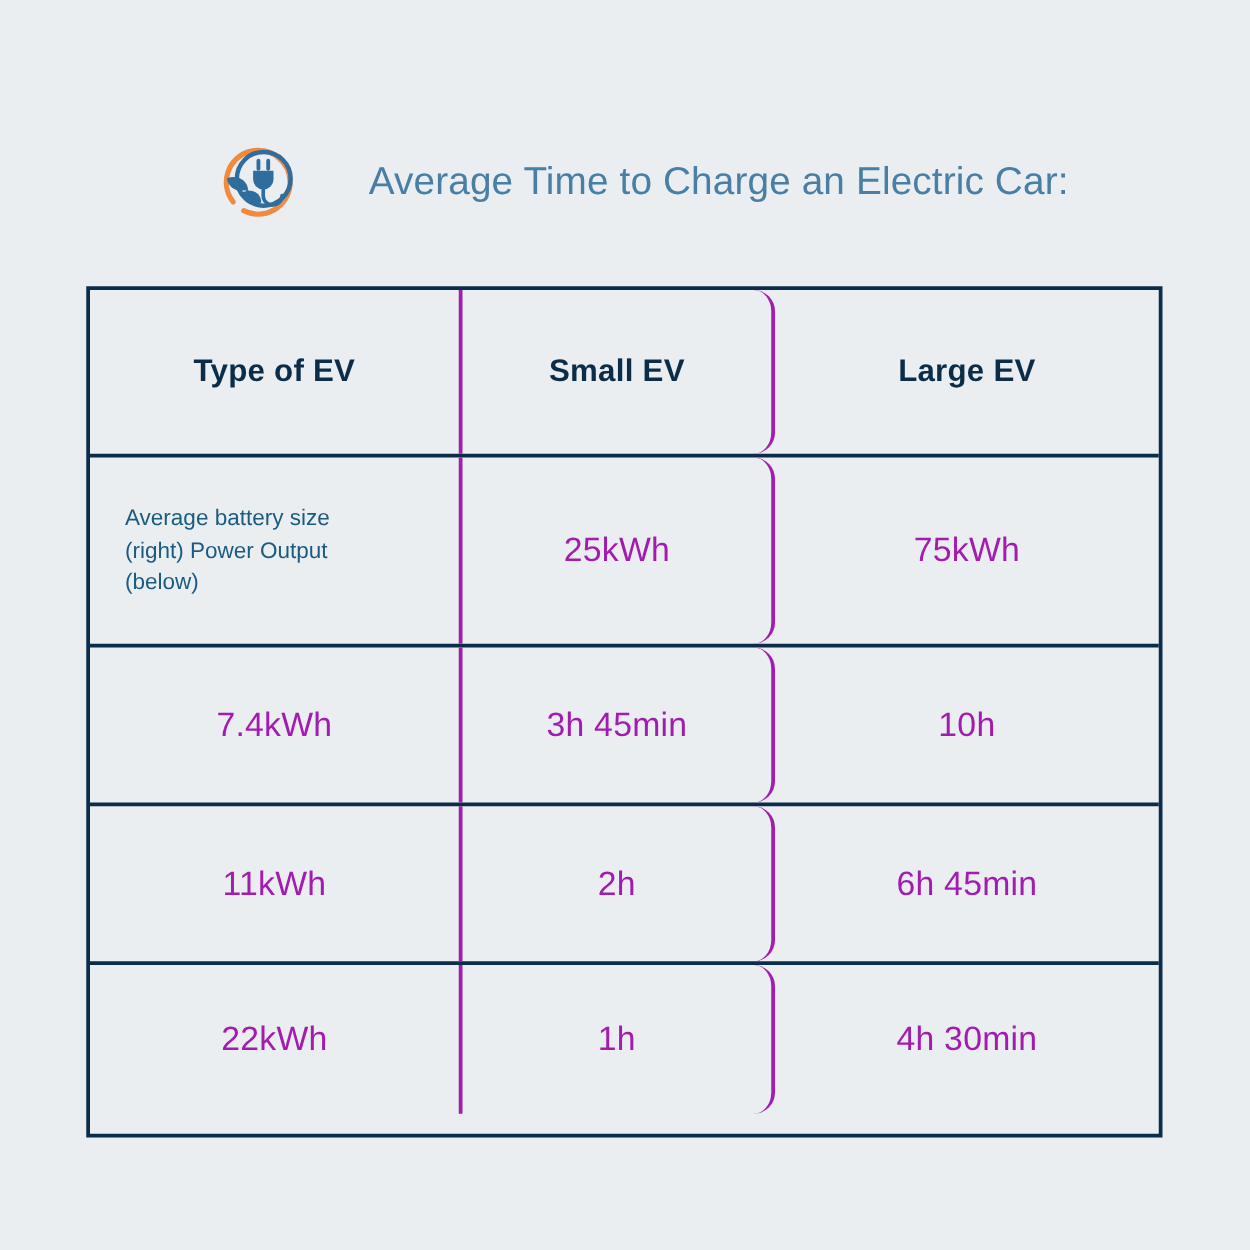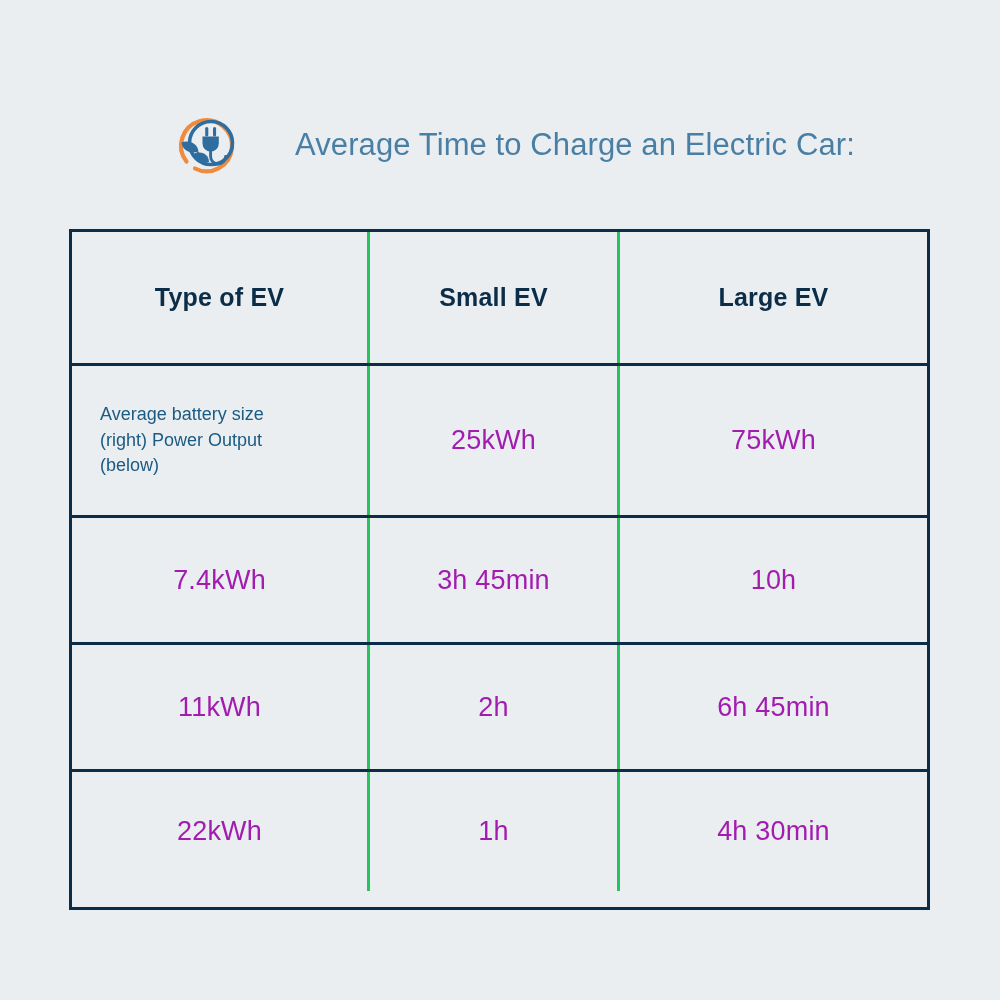--- a/index.html
+++ b/index.html
@@ -78,30 +78,30 @@
   .row-data   { height: 152px; }
   .row-data-2 { height: 127px; }
   .row-data-3 { height: 127px; }
   .row-data-4 { height: 119px; }
 
   .cell {
     box-sizing: border-box;
     display: flex;
     align-items: center;
     justify-content: center;
-    border-right: 3px solid #22c55e;
+    border-right: 3px solid #a21caf;
     padding: 0 14px;
     text-align: center;
   }
   .cell:last-child {
     border-right: none;
   }
 
   .col-1 { flex: 0 0 298px; }
-  .col-2 { flex: 0 0 250px; }
+  .col-2 { flex: 0 0 250px; border-radius: 17px; }
   .col-3 { flex: 1 1 auto; }
 
   .head-text {
     font-size: 25px;
     font-weight: bold;
     color: #0c2d48;
     letter-spacing: 0.2px;
   }
 
   .data-text {

